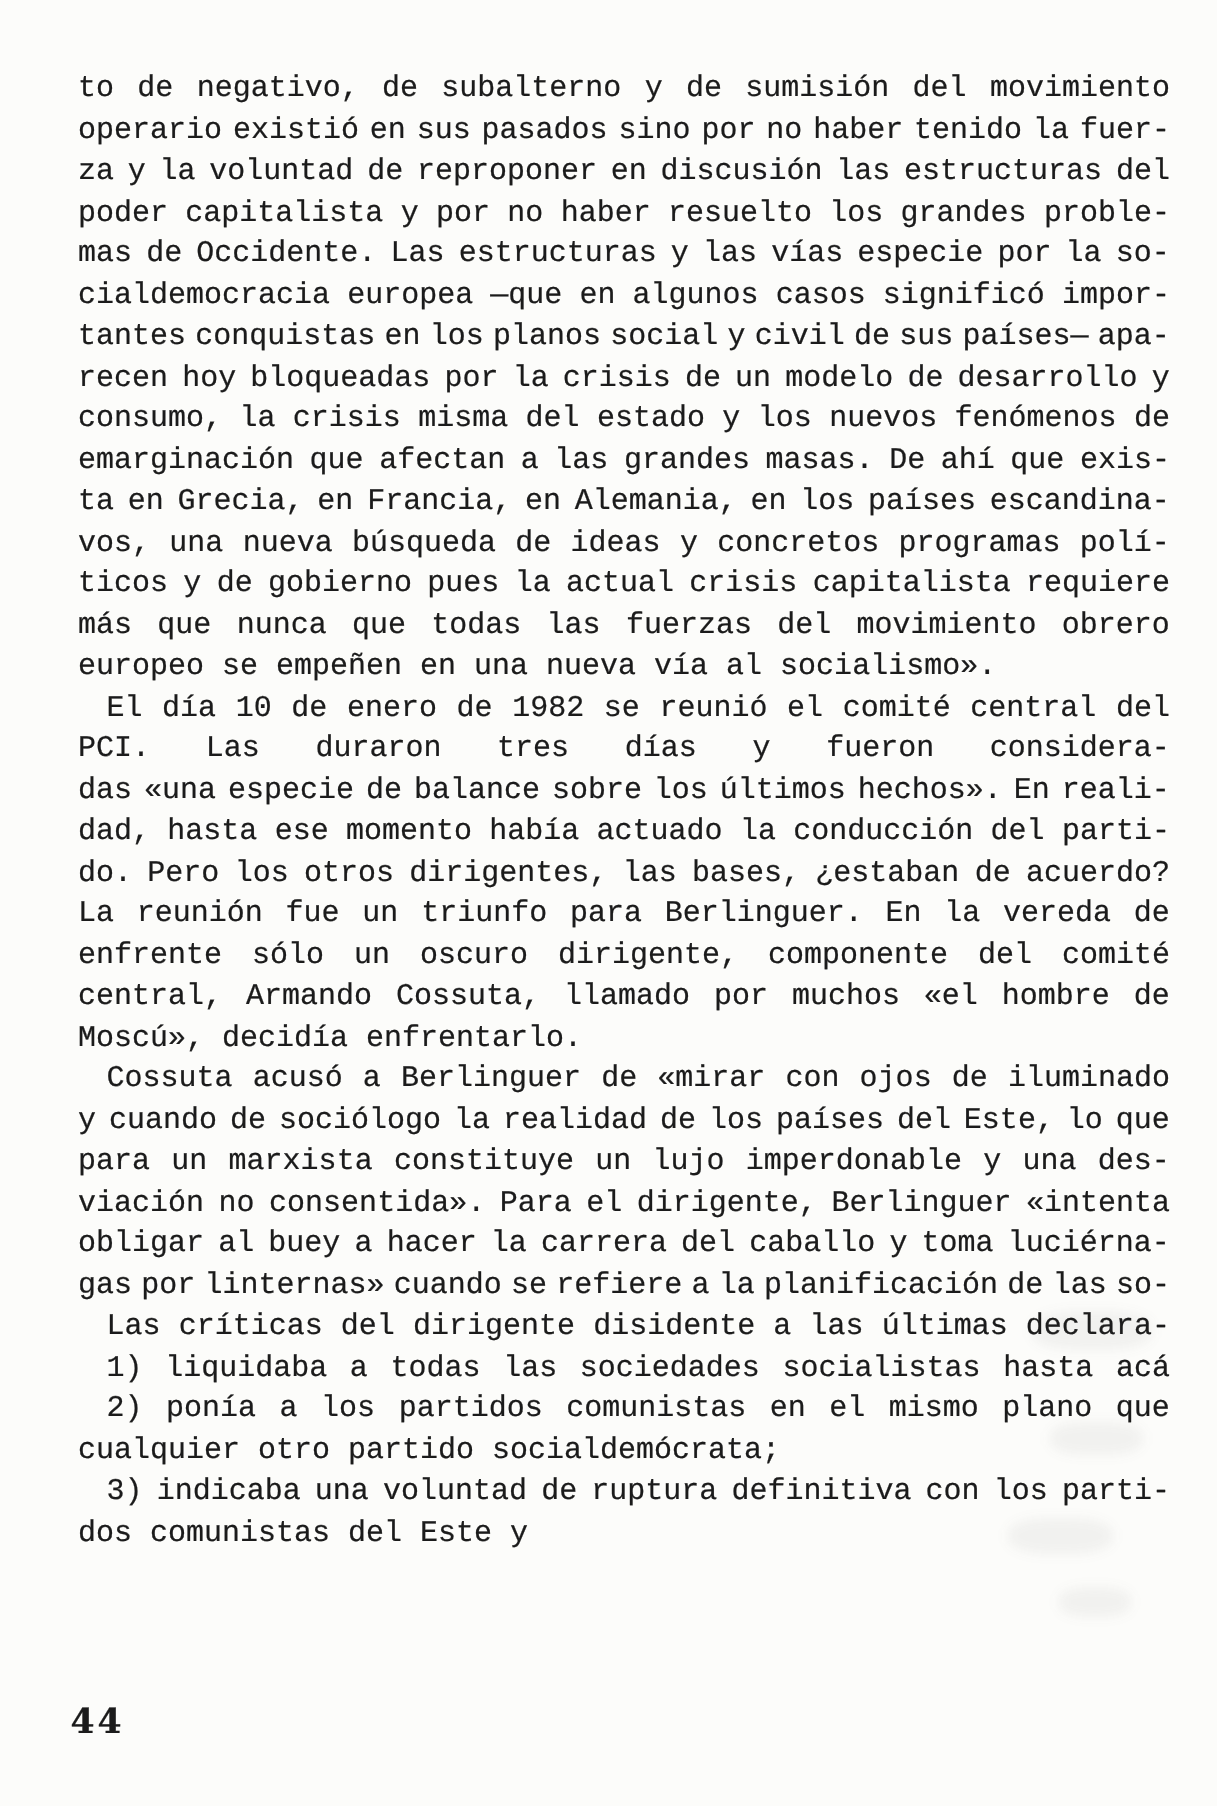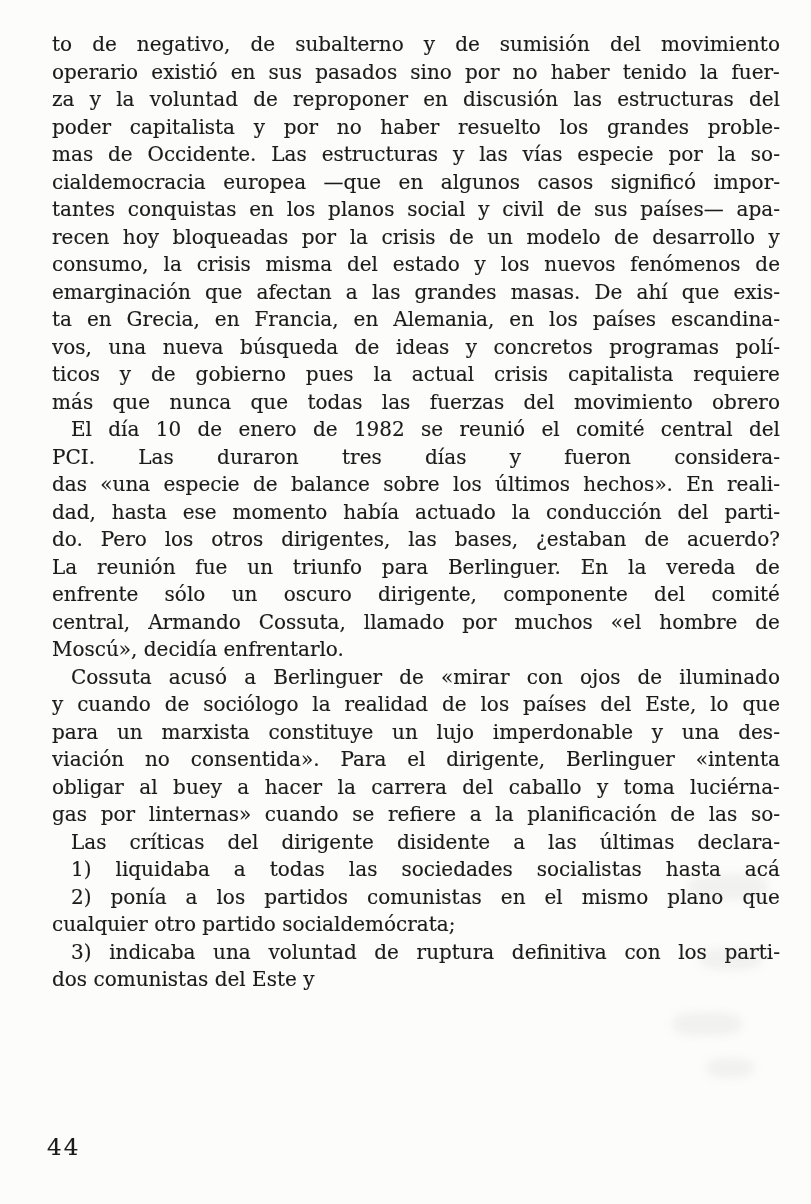--- a/index.html
+++ b/index.html
@@ -16,22 +16,23 @@
     font-family: "DejaVu Serif", "Liberation Serif", serif;
     -webkit-text-stroke: 0.15px currentColor;
   }
   .page {
     position: absolute;
     inset: 0;
   }
   .text-block {
     position: absolute;
     left: 52px;
-    top: 31px;
+    top: 46px;
     width: 728px;
+    font-family: Liberation Mono, monospace;
   }
   .paragraph {
     margin: 0;
   }
   .line {
     height: 27.5px;
     line-height: 27.5px;
     font-size: 20px;
     display: flex;
     justify-content: space-between;
@@ -50,21 +51,21 @@
   .line.indent {
     padding-left: 19px;
   }
   .page-number {
     position: absolute;
     left: 47px;
     top: 1134px;
     font-size: 23px;
     line-height: 27px;
     letter-spacing: 2px;
-    font-weight: 400;
+    font-weight: 700;
   }
   
   .artifact {
     position: absolute;
     background: rgba(60, 60, 60, 0.06);
     filter: blur(4px);
     border-radius: 40%;
     pointer-events: none;
   }
   .a1 { left: 688px; top: 874px; width: 80px; height: 26px; }
@@ -249,20 +250,21 @@
           <span>que</span>
           <span>nunca</span>
           <span>que</span>
           <span>todas</span>
           <span>las</span>
           <span>fuerzas</span>
           <span>del</span>
           <span>movimiento</span>
           <span>obrero</span>
         </div>
+        <div class="line last">europeo se empeñen en una nueva vía al socialismo».</div>
       </div>
       <div class="paragraph">
         <div class="line indent">
           <span>El</span>
           <span>día</span>
           <span>10</span>
           <span>de</span>
           <span>enero</span>
           <span>de</span>
           <span>1982</span>

